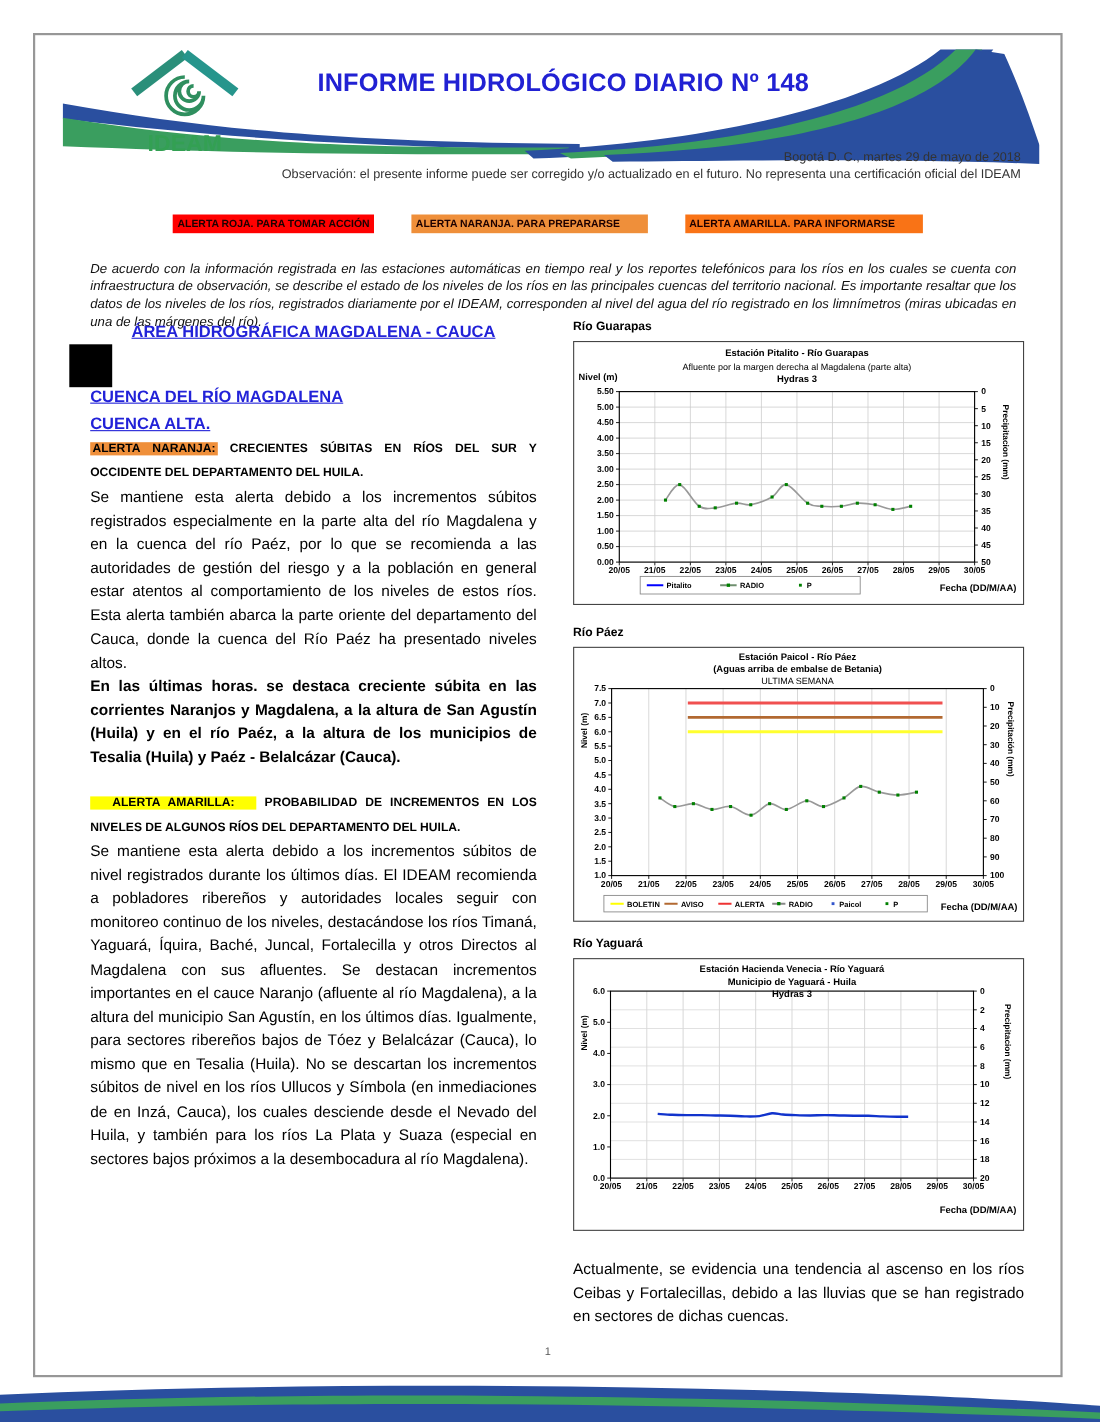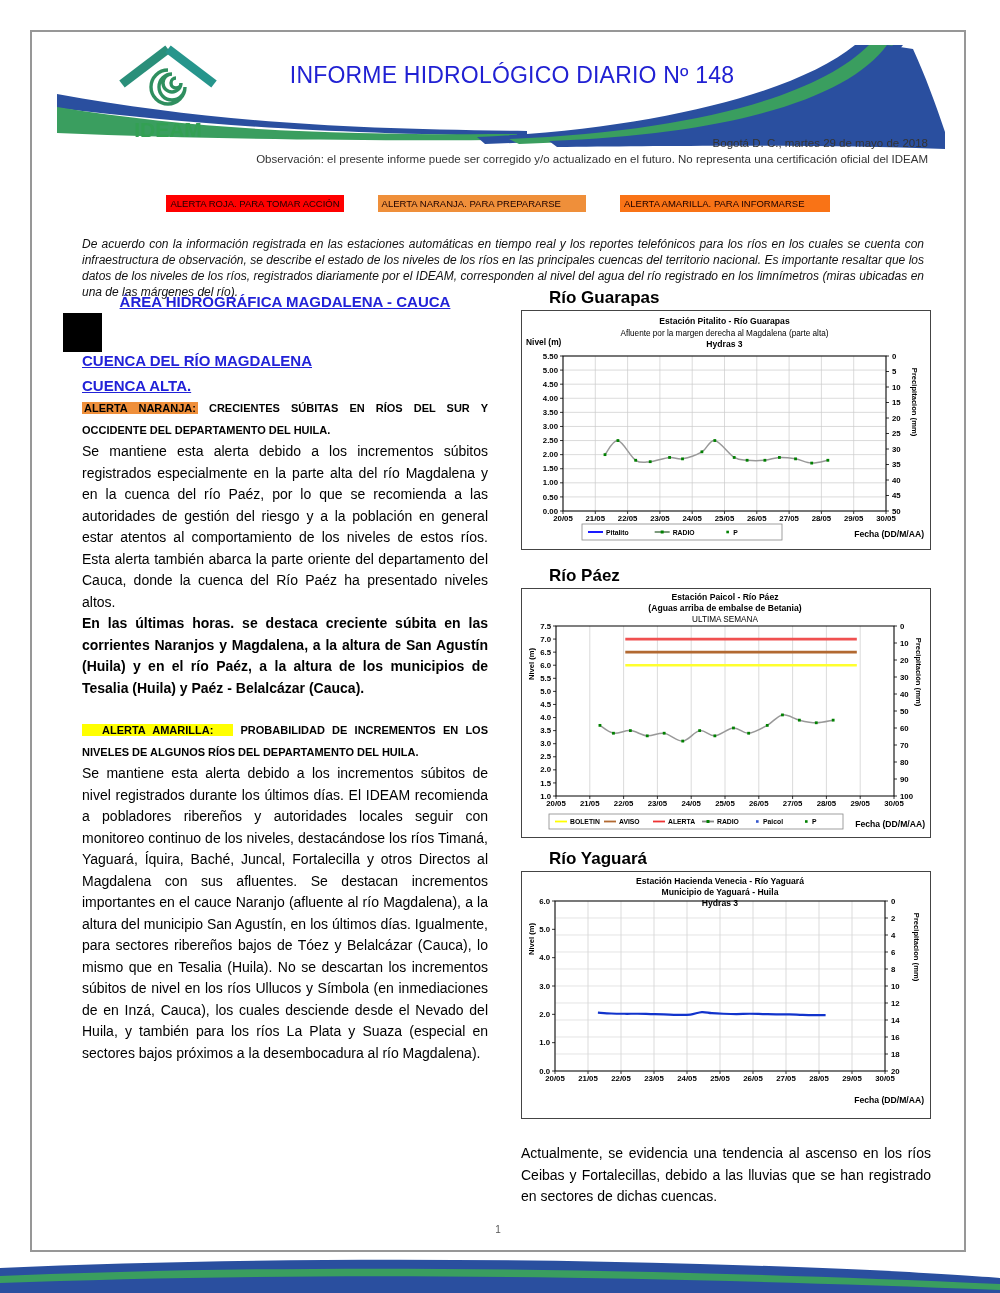--- a/index.html
+++ b/index.html
@@ -5,25 +5,25 @@
   html,body{margin:0;padding:0;}
   body{width:1000px;height:1293px;position:relative;background:#fff;
        font-family:"Liberation Sans",sans-serif;overflow:hidden;}
   .page{position:absolute;left:30px;top:30px;width:936px;height:1222px;
         border:2px solid #979797;background:#fff;box-sizing:border-box;}
   .abs{position:absolute;}
   
   .hdr-wave{left:25px;top:5px;width:888px;height:125px;}
   .logo{left:70px;top:8px;width:132px;height:104px;z-index:3;}
   .doc-title{left:200px;top:30px;width:560px;text-align:center;z-index:3;
-             font-size:23px;font-weight:normal;color:#2121d3;letter-spacing:0.2px;}
+             font-size:23px;font-weight:bold;color:#2121d3;letter-spacing:0.2px;}
   .meta{right:36px;top:104px;width:700px;text-align:right;font-size:11.5px;
         line-height:15.5px;color:#333;z-index:3;}
   .chips{left:0;right:0;top:163px;display:flex;justify-content:center;gap:34px;z-index:3;}
-  .chip{font-size:9.5px;font-weight:normal;padding:3px 4px;color:#1d0000;white-space:nowrap;display:flex;align-items:flex-end;}
+  .chip{font-size:9.5px;font-weight:bold;padding:3px 4px;color:#1d0000;white-space:nowrap;display:flex;align-items:flex-end;}
   .chip-red{background:#ff0000;}
   .chip-orange{background:#ef8f3a;}
   .chip-yellow{background:#f97316;}
   .redaction{display:inline-block;width:23px;background:#000;margin:-2px -4px -2px 2px;}
   .intro{left:50px;top:188px;width:842px;font-size:12px;font-style:italic;
          line-height:16px;text-align:justify;color:#111;margin-top:16px;}
   .black-box{left:31px;top:281px;width:39px;height:39px;background:#000;}
   
   .col-left{left:50px;top:260px;width:406px;}
   .h-area{text-align:center;font-size:15px;font-weight:bold;color:#2222d8;
@@ -31,21 +31,21 @@
   .h-blue{font-size:15px;font-weight:bold;color:#2222d8;text-decoration:underline;
           line-height:25px;}
   .p-title{margin:0;font-size:11px;font-weight:bold;line-height:21.5px;text-align:justify;}
   .p-body{margin:0;font-size:14px;line-height:21.5px;text-align:justify;}
   .p-bold{margin:0;font-size:14px;font-weight:bold;line-height:21.5px;text-align:justify;}
   .gap1{height:21px;}
   .hl-orange{background:#ef8f3a;padding:0 2px;}
   .hl-yellow{background:#ffff00;padding:0 20px;}
   
   .col-right{left:489px;top:256px;width:410px;}
-  .chart-heading{font-size:17px;font-weight:bold;line-height:19px;margin-bottom:3px;margin-left:28px;}
+  .chart-heading{font-size:11px;font-weight:bold;line-height:19px;margin-bottom:3px;}
   .chart-box{border:1px solid #444;background:#fff;}
   .chart-box svg{display:block;}
   .ch0{width:408px;height:238px;}
   .ch1{width:408px;height:248px;margin-top:2px;}
   .ch2{width:408px;height:246px;margin-top:2px;}
   .mt-paez{margin-top:16px;}
   .mt-yag{margin-top:11px;}
   .closing{margin-top:24px;}
   svg text{font-family:"Liberation Sans",sans-serif;}
   .page-num{left:0;right:0;top:1192px;text-align:center;font-size:10px;color:#555;}

